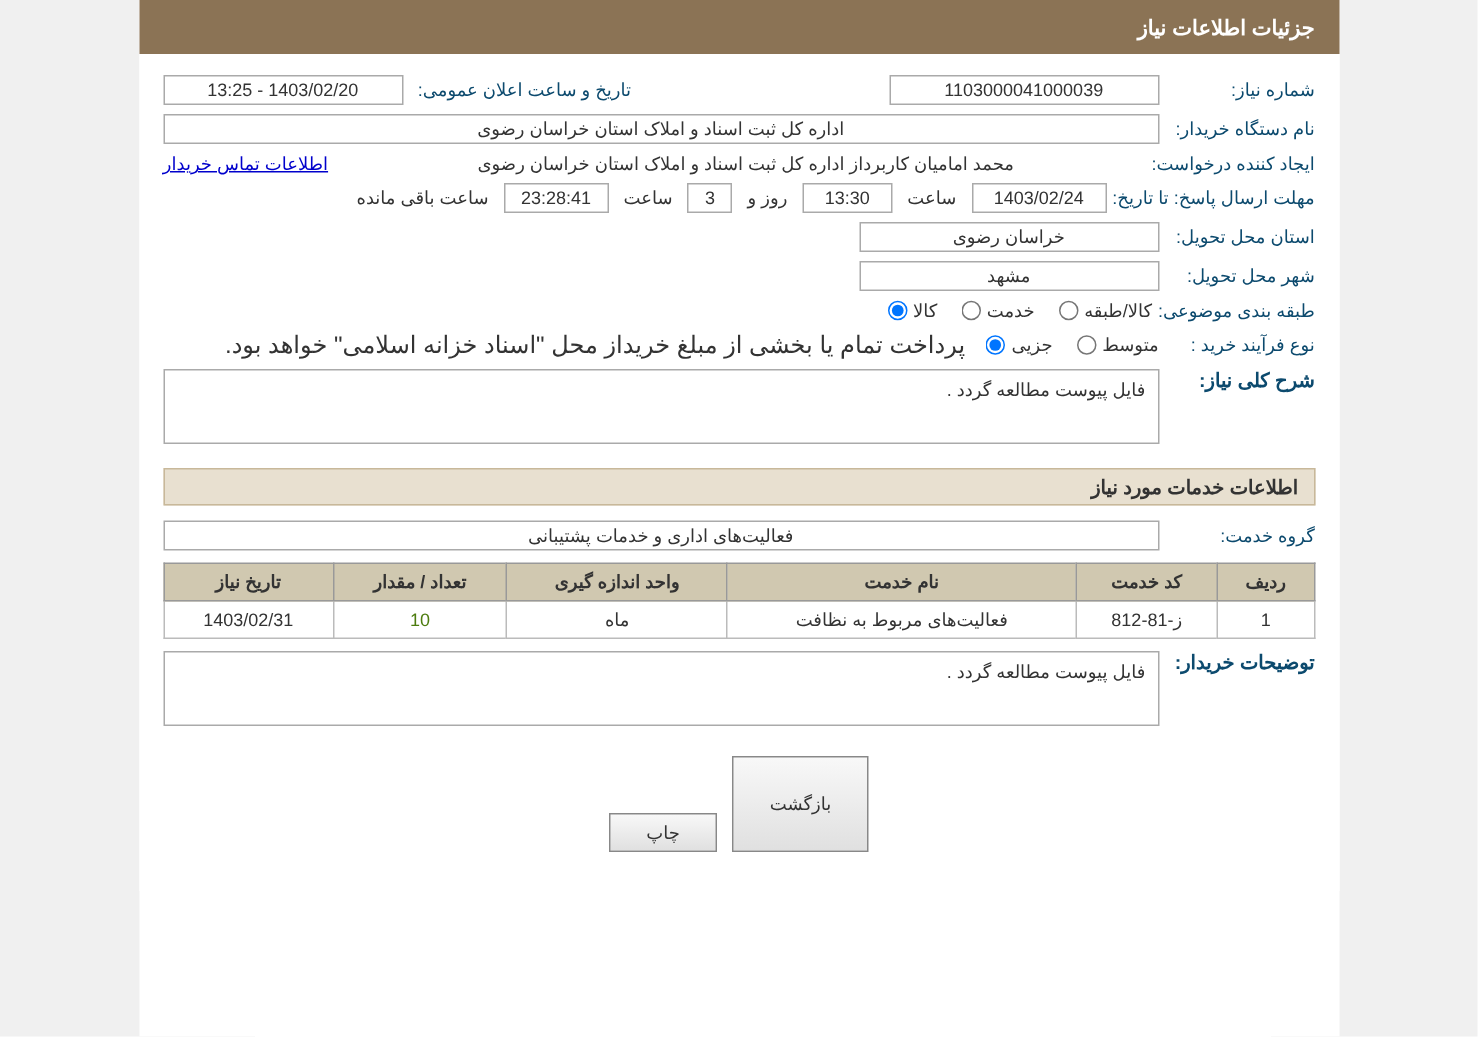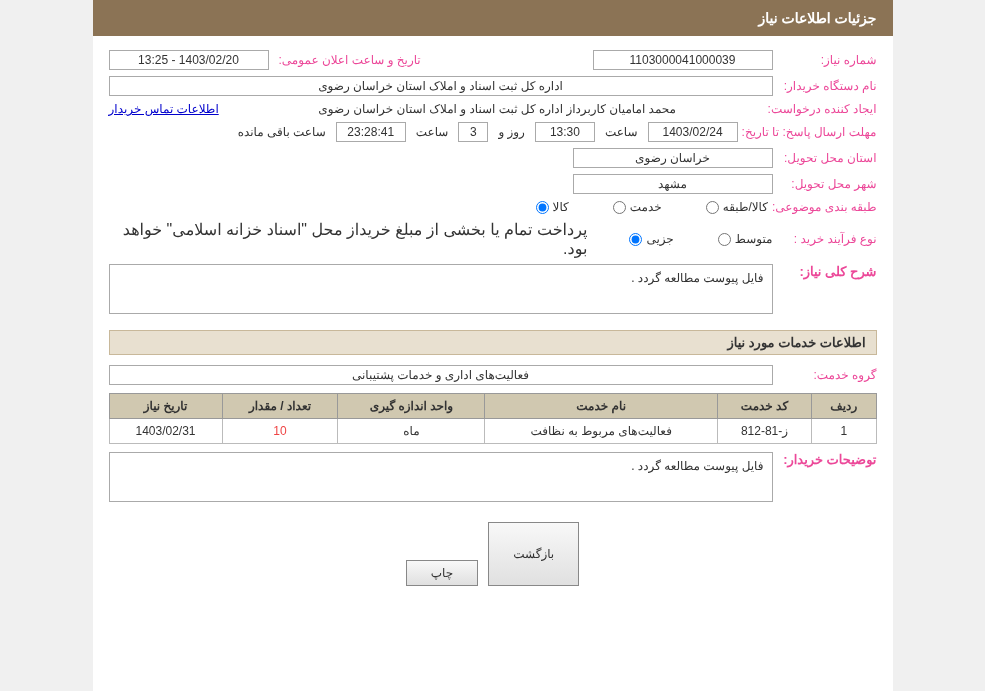--- a/index.html
+++ b/index.html
@@ -50,23 +50,21 @@
     }
 
     .radio-group {
       display: flex;
       align-items: center;
       gap: 16px;
     }
 
     .radio-item {
       display: flex;
-      align-items: center;
       gap: 4px;
-      margin-left: 28px;
     }
 
     .section-box {
       border: 1px solid #aaa;
       padding: 6px 8px;
       margin-bottom: 8px;
       min-height: 50px;
       background: #fff;
       font-size: 12px;
       color: #333;
@@ -89,21 +87,21 @@
     }
 
     .services-table td {
       border: 1px solid #bbb;
       padding: 5px 8px;
       text-align: center;
       font-size: 12px;
     }
 
     .services-table td.red-text {
-      color: #ef4444;
+      color: #4d7c0f;
     }
 
     .bottom-buttons {
       display: flex;
       justify-content: center;
       gap: 10px;
       margin-top: 12px;
       margin-bottom: 12px;
     }
 
@@ -123,21 +121,21 @@
 
     .btn-back {
       background: linear-gradient(to bottom, #f8f8f8, #e0e0e0);
       color: #333;
     }
 
     .info-label {
       min-width: 100px;
       text-align: right;
       font-size: 12px;
-      color: #ec4899;
+      color: #0c4a6e;
       white-space: nowrap;
     }
 
     .date-time-row {
       display: flex;
       align-items: center;
       direction: rtl;
       margin-bottom: 6px;
       gap: 4px;
     }

